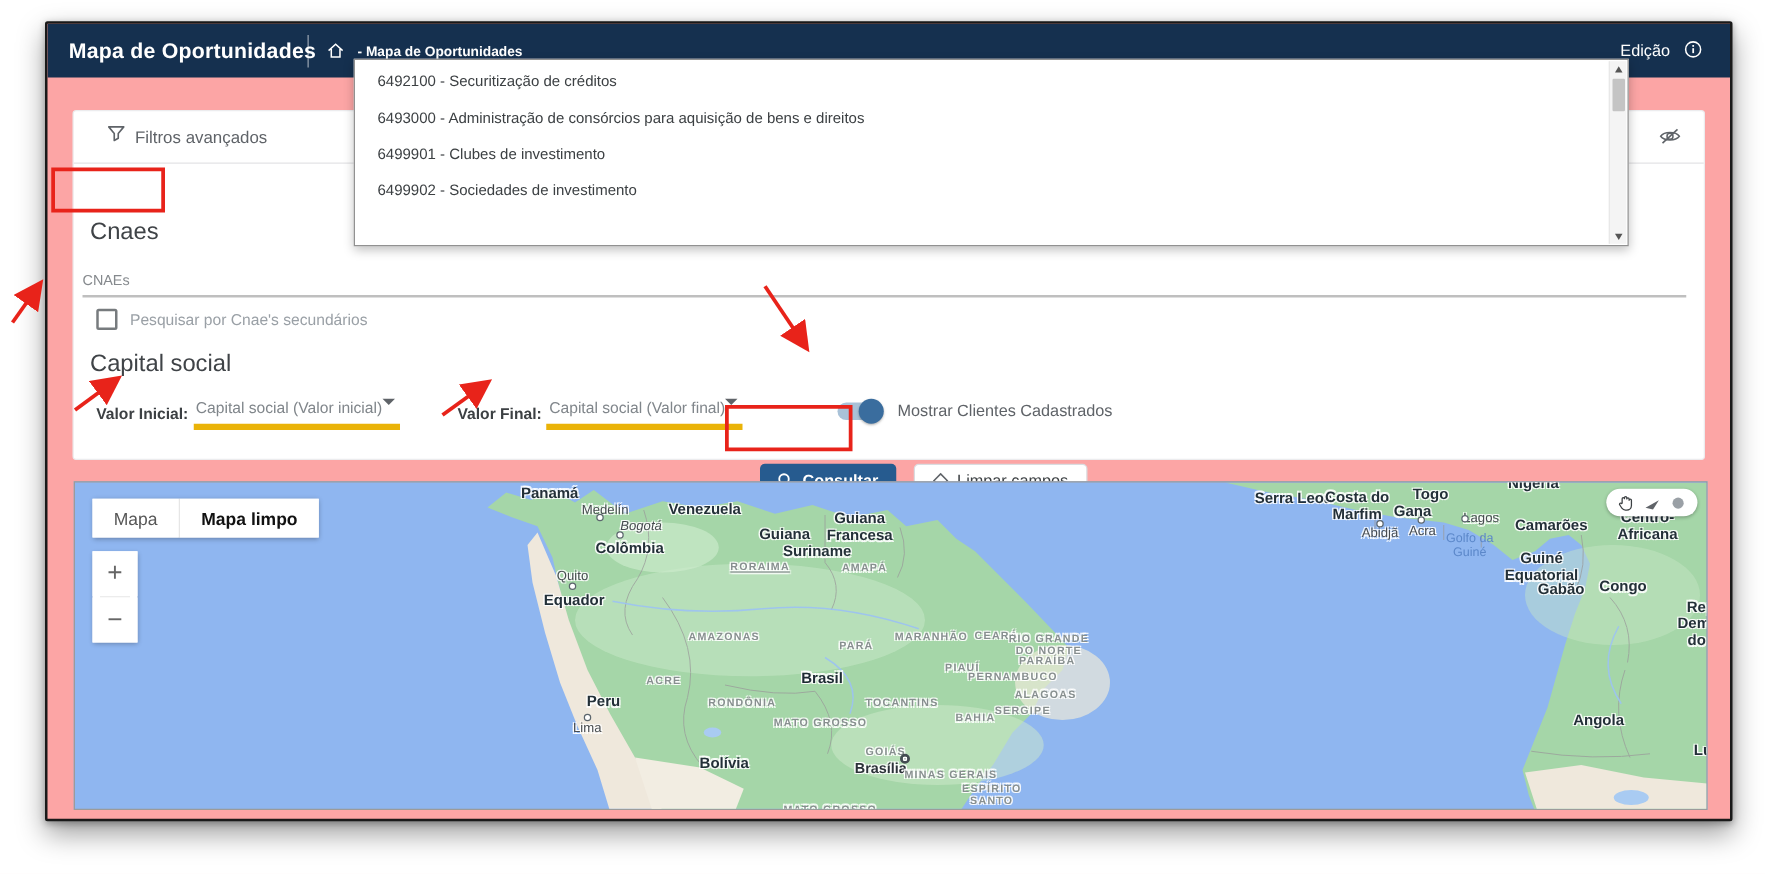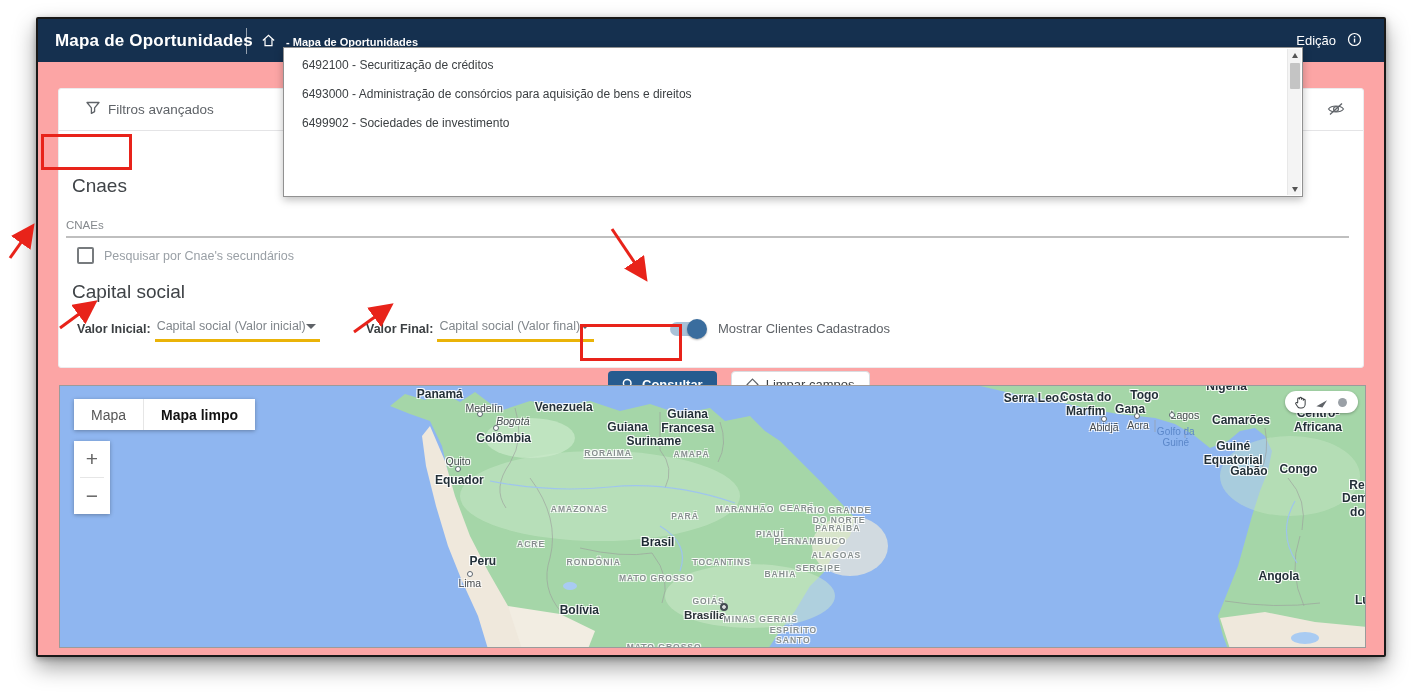--- a/index.html
+++ b/index.html
@@ -32,21 +32,21 @@
   .t-capital { top:150px; }
   .underline-field { position:absolute; left:7px; right:14px; top:82px; height:25px;
     border-bottom:2px solid #bfbfbf; color:#85898d; font-size:11.5px; display:flex; align-items:flex-end; padding-bottom:5px; }
   .chk-row { position:absolute; left:18px; top:116px; display:flex; align-items:center; gap:10px; cursor:pointer; }
   .chk-box { width:17px; height:17px; border:2px solid #777b7e; border-radius:2px; background:#fff; }
   .chk-label { color:#9aa0a6; font-size:12.5px; }
   .valor-row { position:absolute; left:18px; top:188px; right:20px; height:32px; }
   .sel-group { position:absolute; display:flex; align-items:flex-end; }
   .g1 { left:0; } .g2 { left:289px; }
   .sel-label { font-size:12.5px; font-weight:700; color:#3c4043; padding-bottom:6px; }
-  .sel-field { margin-left:4px; border-bottom:3px solid #eab308; display:flex; align-items:center; gap:0; padding:0 4px 6px 2px; }
+  .sel-field { margin-left:4px; border-bottom:5px solid #eab308; display:flex; align-items:flex-start; gap:0; padding:0 4px 6px 2px; }
   .sel-placeholder { color:#80868b; font-size:12.5px; }
   .caret { width:0; height:0; border-left:5px solid transparent; border-right:5px solid transparent; border-top:5px solid #5f6368; }
   .toggle-row { position:absolute; left:593px; top:2px; display:flex; align-items:center; gap:13px; }
   .toggle { position:relative; width:35px; height:14px; border-radius:7px; background:#a9c2d8; cursor:pointer; }
   .toggle .knob { position:absolute; right:-2px; top:-3px; width:20px; height:20px; border-radius:50%; background:var(--toggle-on,#3A6D9E); box-shadow:0 1px 2px rgba(0,0,0,.3); }
   .toggle-label { color:#5f6368; font-size:13px; }
   .btn-row { position:absolute; left:549px; top:240px; display:flex; gap:14px; }
   .btn { height:27px; border-radius:4px; font-size:13px; display:flex; align-items:center; gap:7px; padding:0 14px; cursor:pointer; border:none; font-family:"Liberation Sans",sans-serif; }
   .btn-primary { background:var(--primary-button,#265B8F); color:#fff; font-weight:700; }
   .btn-secondary { background:#fff; color:#3c4043; border:1px solid #dadce0; }
@@ -328,20 +328,21 @@
               </svg>
           </span>
         </div>
       </div>
     </div>
 
     <div class="dropdown">
       <div id="dd-items">
           <div class="dd-item">6492100 - Securitização de créditos</div>
           <div class="dd-item">6493000 - Administração de consórcios para aquisição de bens e direitos</div>
+          <div class="dd-item">6499901 - Clubes de investimento</div>
           <div class="dd-item">6499902 - Sociedades de investimento</div>
         </div>
       <div class="dd-scroll">
         <span class="dd-arrow up">
             <span class="tri-up"></span>
           </span>
         <span class="dd-thumb"></span>
         <span class="dd-arrow down">
             <span class="tri-down"></span>
           </span>

